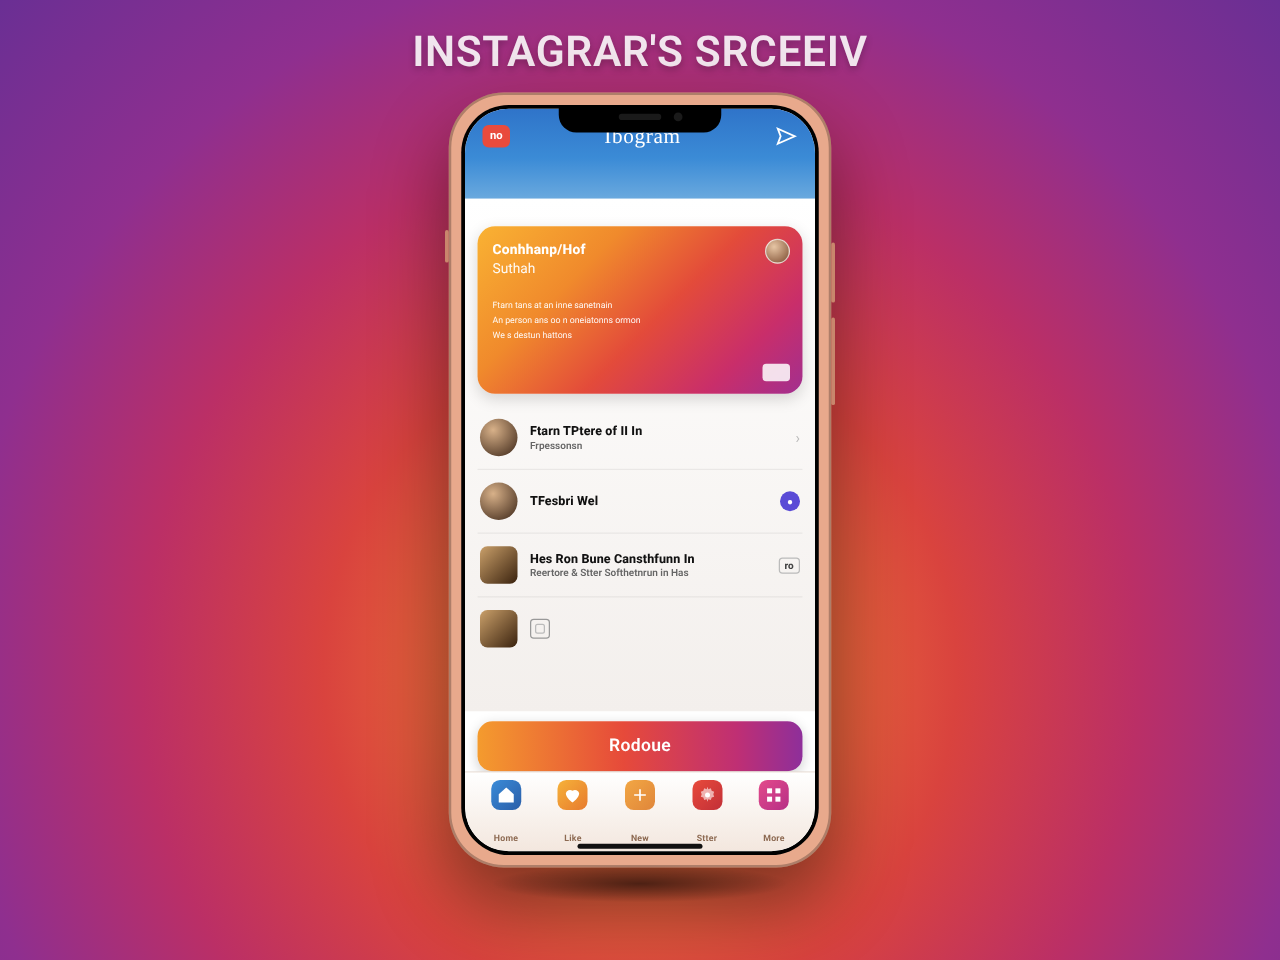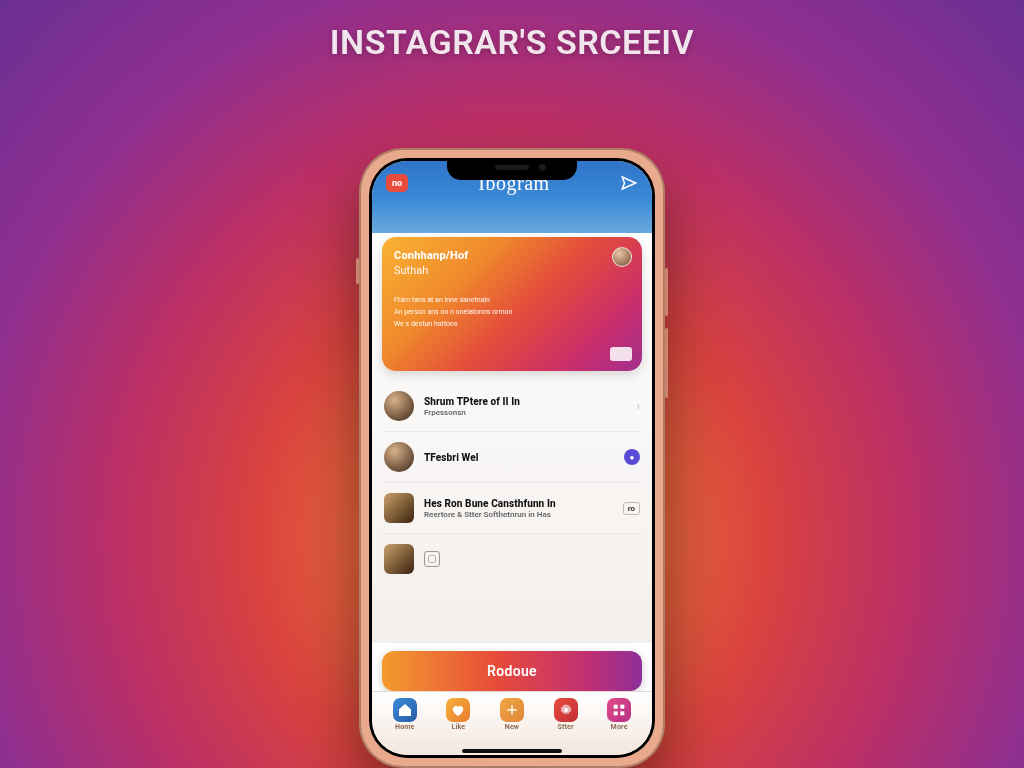--- a/index.html
+++ b/index.html
@@ -1,21 +1,21 @@
 <!DOCTYPE html>
 <html><head>
 <meta charset="utf-8">
 <style>
   * { margin: 0; padding: 0; box-sizing: border-box; font-family: -apple-system, BlinkMacSystemFont, "Segoe UI", Roboto, Helvetica, Arial, sans-serif; }
   html, body { width: 1024px; height: 768px; overflow: hidden; }
   .stage {
     width: 1024px; height: 768px;
     background: radial-gradient(ellipse at 50% 70%, #f7a24a 0%, #e96b3a 18%, #d9433e 35%, #bb2f66 55%, #8f2f8f 75%, #6a2f94 100%);
     position: relative;
-    display: flex; align-items: flex-end; justify-content: center;
+    display: flex; align-items: center; justify-content: center;
   }
   .headline {
     position: absolute; top: 22px; left: 0; right: 0;
     text-align: center;
     color: rgba(255,255,255,0.88);
     font-size: 34px; font-weight: 600; letter-spacing: 0.5px;
     text-shadow: 0 2px 6px rgba(0,0,0,0.25);
     font-variant: small-caps;
     user-select: none;
   }
@@ -78,31 +78,31 @@
   .sig span{ width:2px; background:#fff; display:block; border-radius:1px;}
   .sig span:nth-child(1){height:3px}.sig span:nth-child(2){height:5px}.sig span:nth-child(3){height:7px}.sig span:nth-child(4){height:9px}
   .batt { width:16px; height:8px; border:1px solid #fff; border-radius:2px; position:relative;}
   .batt::after{content:"";position:absolute;right:-3px;top:2px;width:2px;height:4px;background:#fff;border-radius:1px;}
   .batt i{display:block;width:70%;height:100%;background:#fff;border-radius:1px;}
 
   .appbar {
     height: 44px; display:flex; align-items:center; justify-content:space-between;
     padding: 0 14px;
   }
-  .brand { font-family: "Brush Script MT","Segoe Script",cursive; font-size: 20px; font-weight:500; letter-spacing:0.5px;}
+  .brand { font-family: "Brush Script MT","Segoe Script",cursive; font-size: 17px; font-weight:500; letter-spacing:0.5px;}
   .badge-no {
     width:22px;height:18px;border-radius:5px;background:#e94b3c;
     display:flex;align-items:center;justify-content:center;
     font-size:9px;font-weight:700;color:#fff;
   }
   .send-ico { width:18px;height:18px; }
   .send-ico svg{width:100%;height:100%;stroke:#fff;fill:none;stroke-width:2;}
 
   
-  .content { flex: 1 1 auto; background: linear-gradient(180deg,#fff,#f3efec); overflow:hidden; position:relative; padding: 4px 10px 0; }
+  .content { flex: 1 1 auto; background: linear-gradient(180deg,#fff,#f3efec); overflow:hidden; position:relative; padding: 22px 10px 0; }
 
   .hero {
     border-radius: 14px;
     background: linear-gradient(135deg,#f9b233 0%, #f08a2c 30%, #e34b3a 55%, #c92e6a 80%, #a22f8f 100%);
     color:#fff; padding: 12px 12px 14px; position:relative;
     box-shadow: 0 4px 12px rgba(0,0,0,0.15);
     min-height: 134px;
   }
   .hero h3 { font-size: 11px; font-weight:800; letter-spacing:0.2px; line-height:1.2; text-transform:none; }
   .hero h4 { font-size: 11px; font-weight:400; opacity:0.95; margin-top:2px;}
@@ -143,21 +143,21 @@
   }
 
   
   .tabbar {
     height: 64px; background: linear-gradient(180deg,#fff 0%, #f3e7de 100%);
     border-top: 1px solid rgba(0,0,0,0.06);
     display:flex; align-items:flex-start; justify-content:space-around;
     padding: 6px 6px 0; flex:0 0 auto;
     border-bottom-left-radius: 35px; border-bottom-right-radius: 35px;
   }
-  .tab { display:flex; flex-direction:column; align-items:center; gap:2px; width:48px; }
+  .tab { display:flex; flex-direction:column; align-items:center; gap:20px; width:48px; }
   .tab .ico { width:24px;height:24px;border-radius:7px;display:flex;align-items:center;justify-content:center; }
   .tab .ico svg{width:16px;height:16px;}
   .tab .lbl { font-size:7px; font-weight:700; color:#8d6a52; letter-spacing:0.2px; text-align:center; line-height:1; }
   .ico.blue   { background:linear-gradient(135deg,#3a8bd8,#2a5ea8); }
   .ico.amber  { background:linear-gradient(135deg,#f6b23a,#e77a2d); }
   .ico.amber2 { background:linear-gradient(135deg,#f2a744,#e0863a); }
   .ico.red    { background:linear-gradient(135deg,#e84b3c,#c22f37); }
   .ico.pink   { background:linear-gradient(135deg,#e34b8b,#b62f86); }
   .homebar { position:absolute; bottom:5px; left:50%; transform:translateX(-50%); width:100px;height:4px;border-radius:2px;background:#111; z-index:40;}
 </style>
@@ -200,21 +200,21 @@
             <p style="margin-top:2px">An person ans oo n oneiatonns ormon</p>
             <p style="margin-top:2px">We s destun hattons</p>
             <span class="chip"></span>
           </div>
 
           <div class="list">
 
             <div class="row">
               <span class="thumb"></span>
               <div class="rowtext">
-                <div class="t1">Shrum TPtere of II In</div>
+                <div class="t1">Ftarn TPtere of II In</div>
                 <div class="t2">Frpessonsn</div>
               </div>
               <span class="trail">
                   <span class="arrow">›</span>
                 </span>
             </div>
 
             <div class="row">
               <span class="thumb"></span>
               <div class="rowtext">

